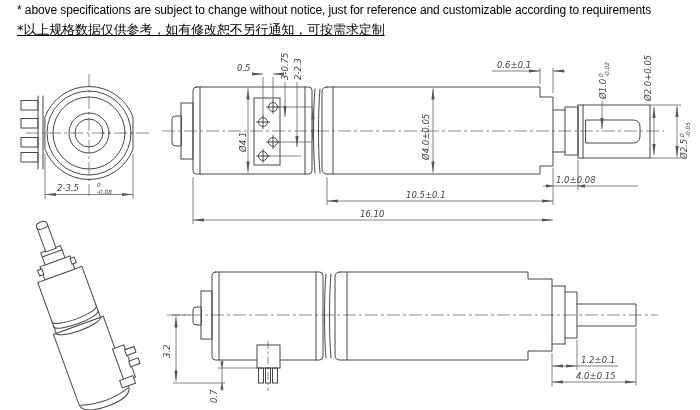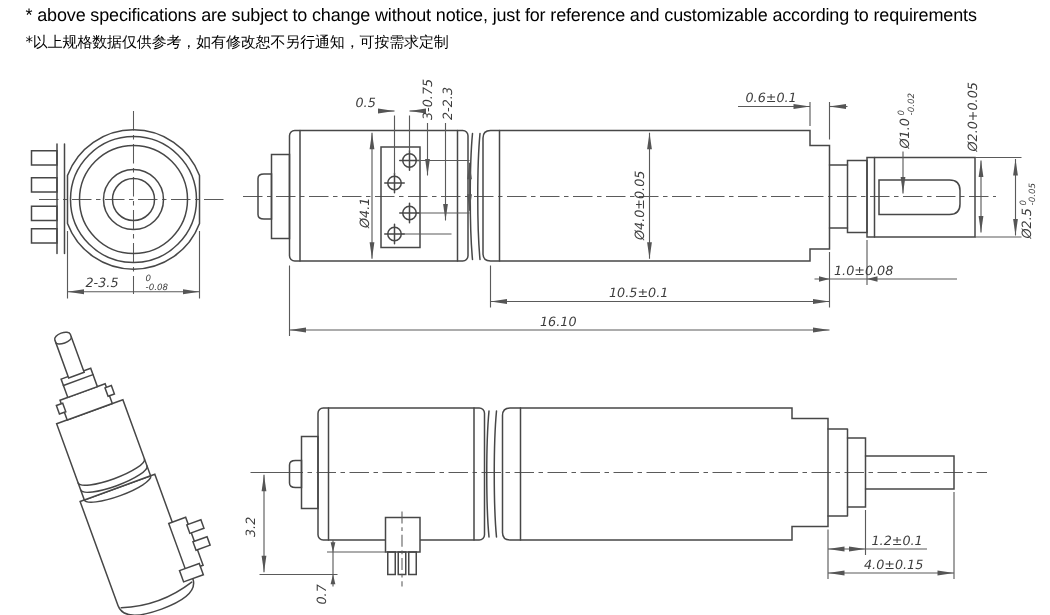--- a/index.html
+++ b/index.html
@@ -1,18 +1,18 @@
 <!DOCTYPE html>
 <html><head>
 <meta charset="utf-8">
 <style>
   html,body{margin:0;padding:0;background:#fff;}
   body{width:700px;height:410px;position:relative;overflow:hidden;}
   .hdr{position:absolute;left:5px;font:12px "Liberation Sans",sans-serif;color:#000;letter-spacing:-.1px;white-space:nowrap;margin-left:12px;}
-  .zh{font-size:10px;font-family:"DejaVu Sans",sans-serif;}
+  .zh{font-size:13px;font-family:"DejaVu Sans",sans-serif;text-decoration:underline;}
   svg{position:absolute;left:0;top:0;}
   .g{stroke:#474747;stroke-width:1;fill:none;stroke-linecap:round;}
   .gw{stroke:#474747;stroke-width:1;fill:#fff;}
   .d{stroke:#5a5a5a;stroke-width:.75;fill:none;}
   .cl{stroke:#5a5a5a;stroke-width:.7;fill:none;stroke-dasharray:13 3 3 3;}
   .cls{stroke:#5a5a5a;stroke-width:.7;fill:none;stroke-dasharray:8 2.5 2.5 2.5;}
   .ah{fill:#555;stroke:none;}
   text.dt{font:italic 8.5px "DejaVu Sans",sans-serif;fill:#3d3d3d;}
   text.dts{font:italic 5.8px "DejaVu Sans",sans-serif;fill:#3d3d3d;}
 </style>

